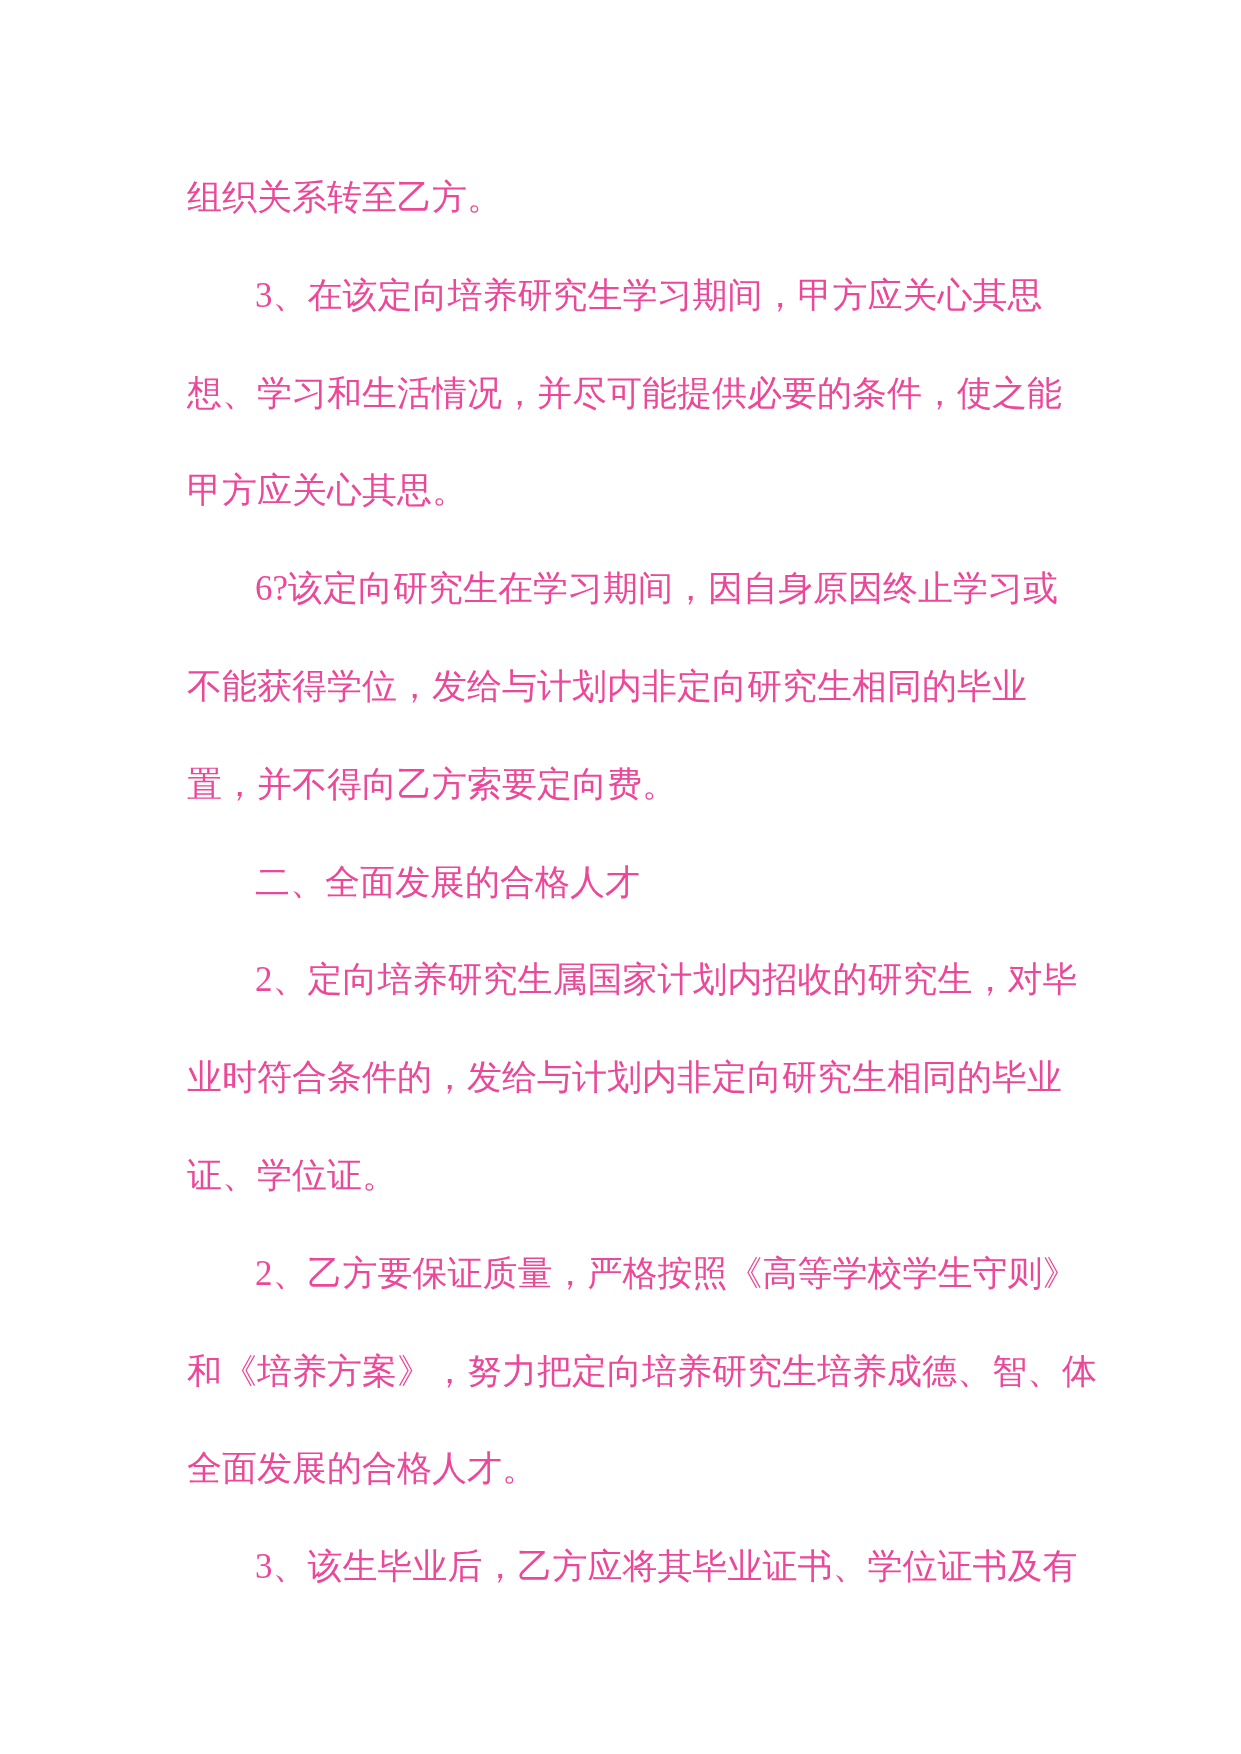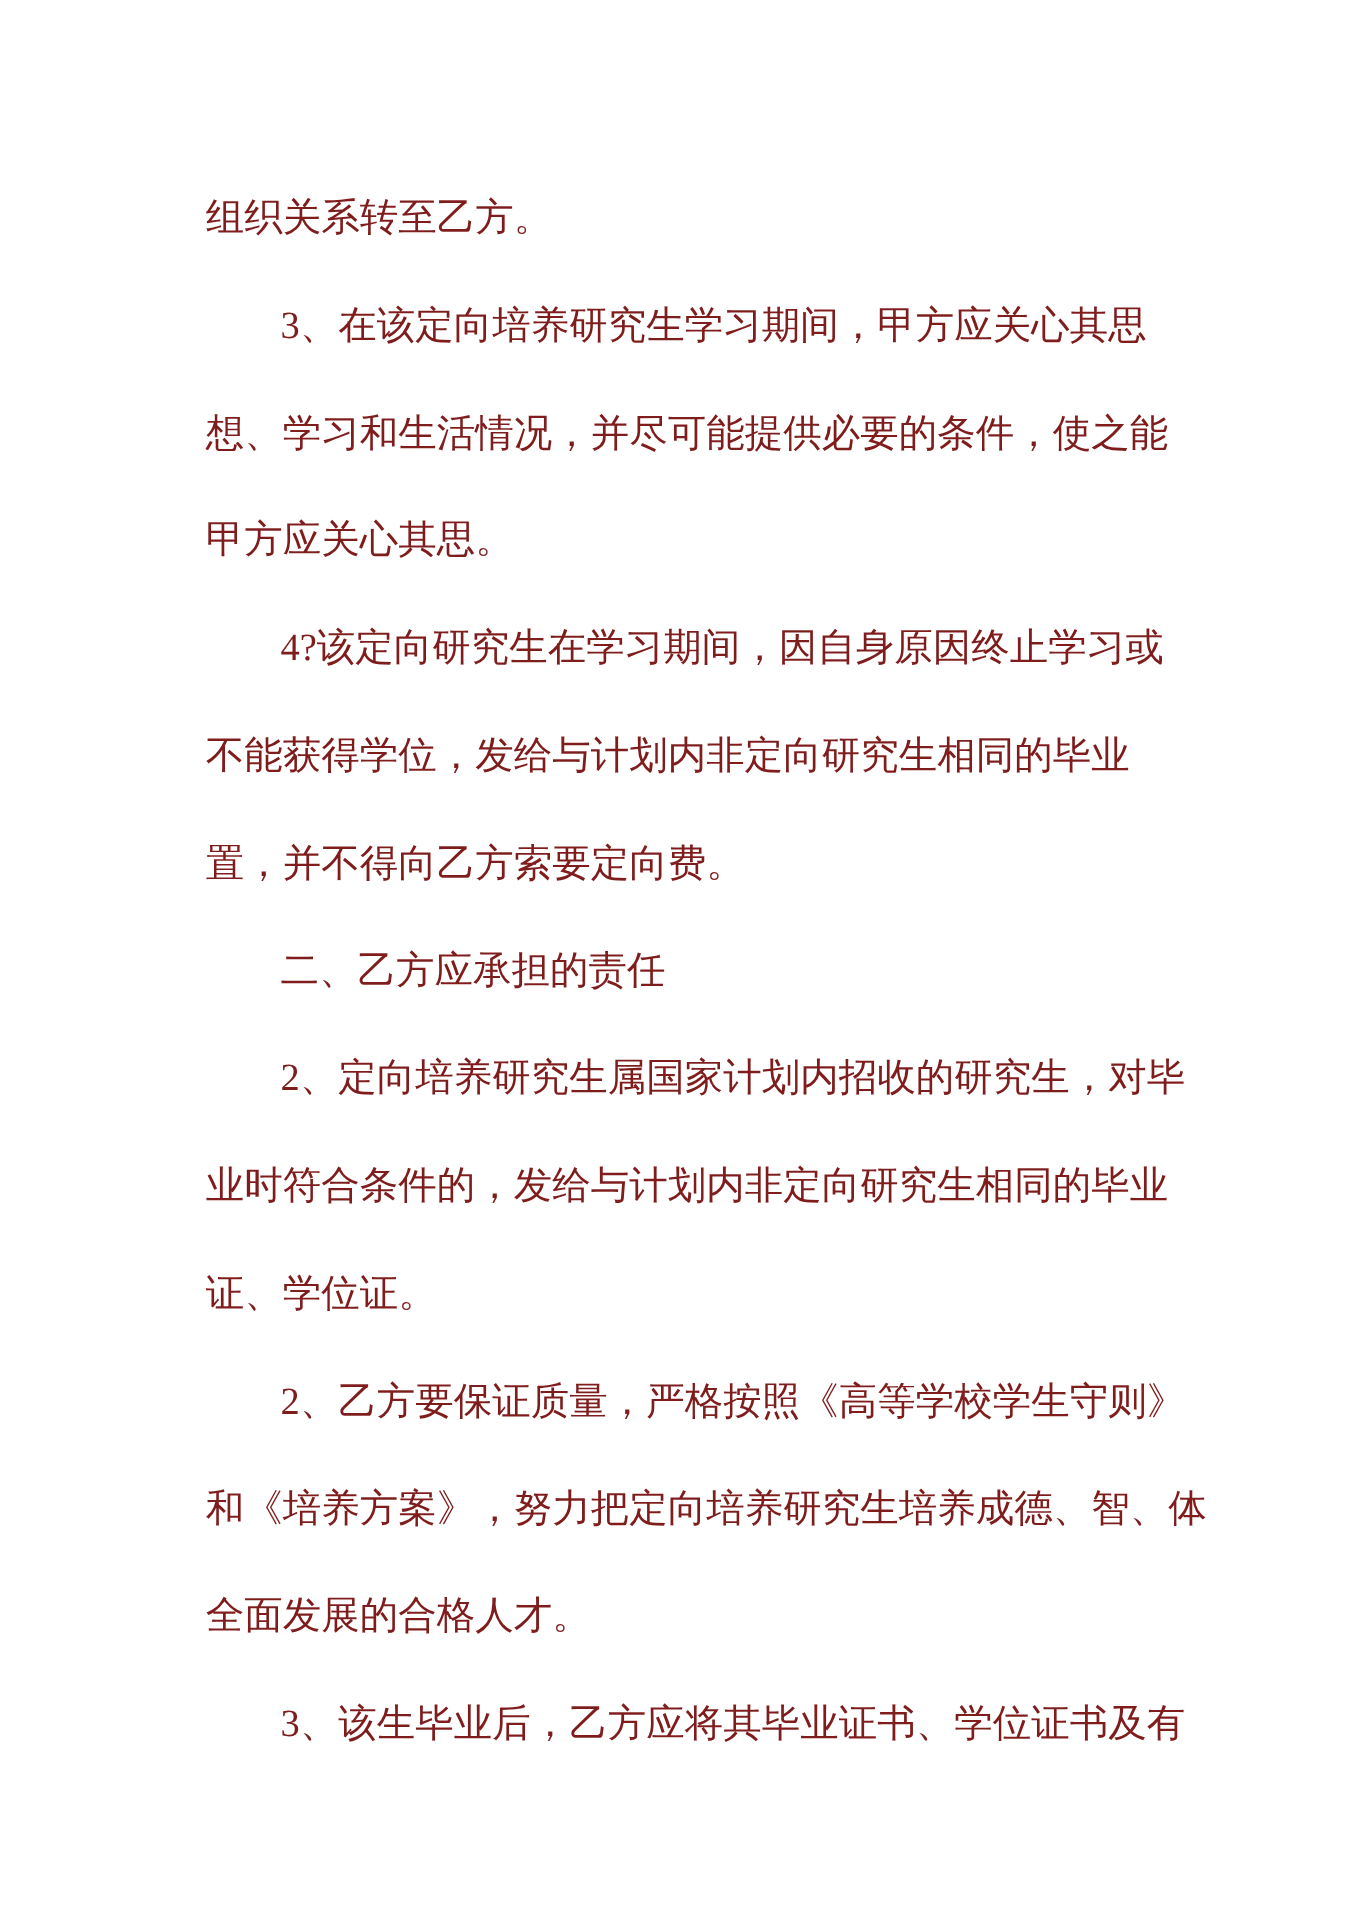--- a/index.html
+++ b/index.html
@@ -22,42 +22,42 @@
   .doc-body {
     position: absolute;
     top: 178px;
     left: 187px;
     width: 880px;
   }
   .doc-line {
     height: 97.8px;
     font-size: 35px;
     line-height: 40px;
-    color: #7f1d1d;
+    color: #ec4899;
     white-space: nowrap;
     letter-spacing: 0px;
     font-weight: 400;
   }
   .doc-line.indent {
     padding-left: 68px;
   }
 </style>
 </head>
 <body>
 
 <div class="page">
   <div class="doc-body" id="doc-body">
       <div class="doc-line">组织关系转至乙方。</div>
       <div class="doc-line indent">3、在该定向培养研究生学习期间，甲方应关心其思</div>
       <div class="doc-line">想、学习和生活情况，并尽可能提供必要的条件，使之能</div>
       <div class="doc-line">甲方应关心其思。</div>
-      <div class="doc-line indent">4?该定向研究生在学习期间，因自身原因终止学习或</div>
+      <div class="doc-line indent">6?该定向研究生在学习期间，因自身原因终止学习或</div>
       <div class="doc-line">不能获得学位，发给与计划内非定向研究生相同的毕业</div>
       <div class="doc-line">置，并不得向乙方索要定向费。</div>
-      <div class="doc-line indent">二、乙方应承担的责任</div>
+      <div class="doc-line indent">二、全面发展的合格人才</div>
       <div class="doc-line indent">2、定向培养研究生属国家计划内招收的研究生，对毕</div>
       <div class="doc-line">业时符合条件的，发给与计划内非定向研究生相同的毕业</div>
       <div class="doc-line">证、学位证。</div>
       <div class="doc-line indent">2、乙方要保证质量，严格按照《高等学校学生守则》</div>
       <div class="doc-line">和《培养方案》，努力把定向培养研究生培养成德、智、体</div>
       <div class="doc-line">全面发展的合格人才。</div>
       <div class="doc-line indent">3、该生毕业后，乙方应将其毕业证书、学位证书及有</div>
     </div>
 </div>
 

